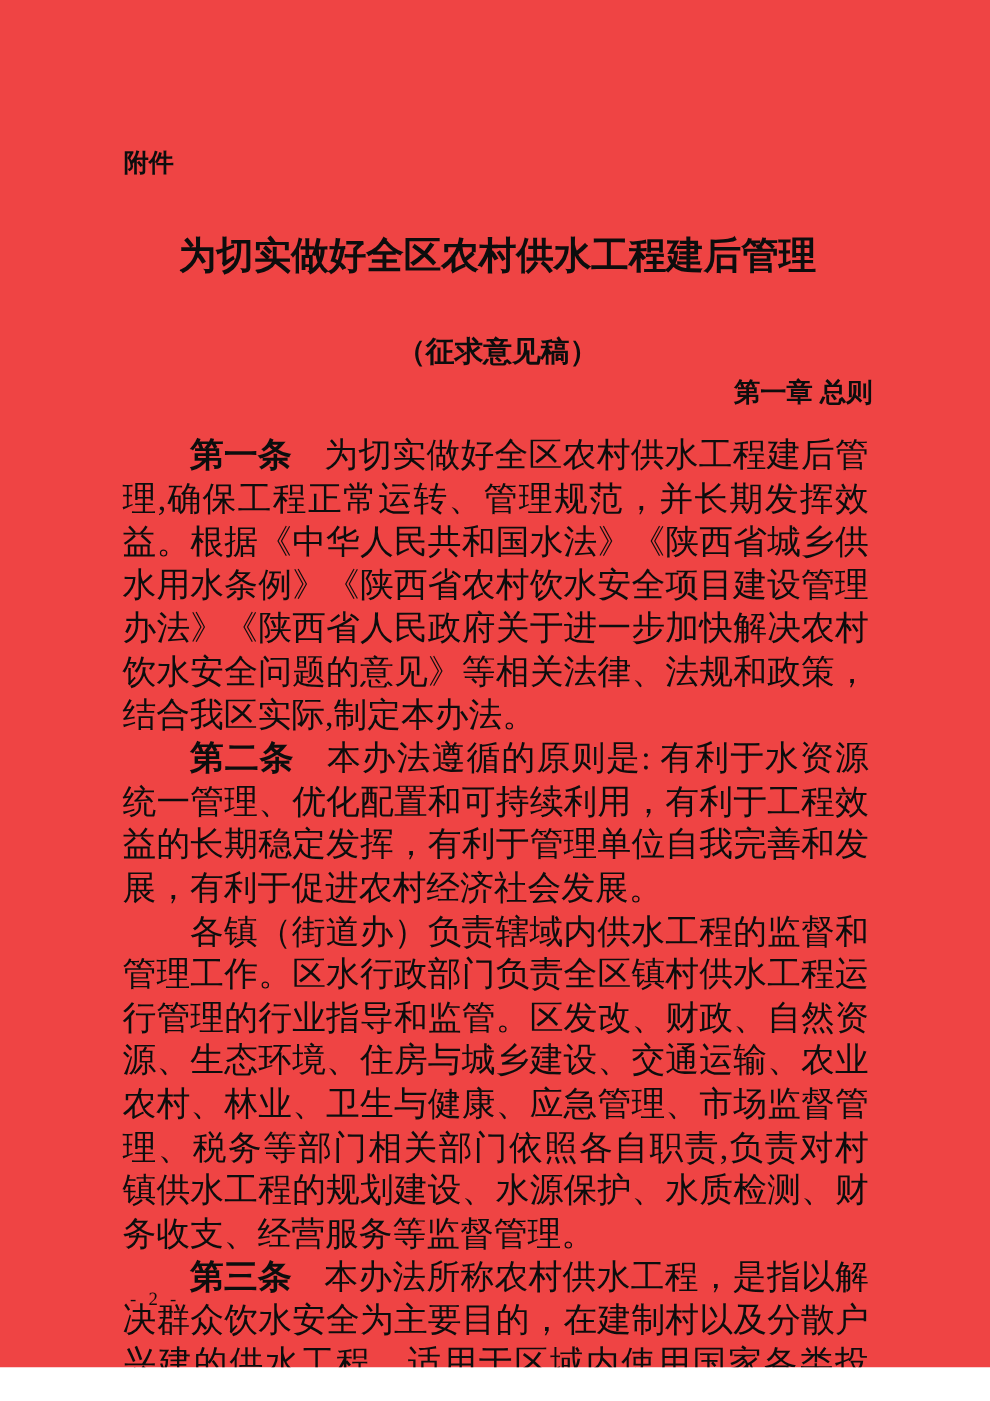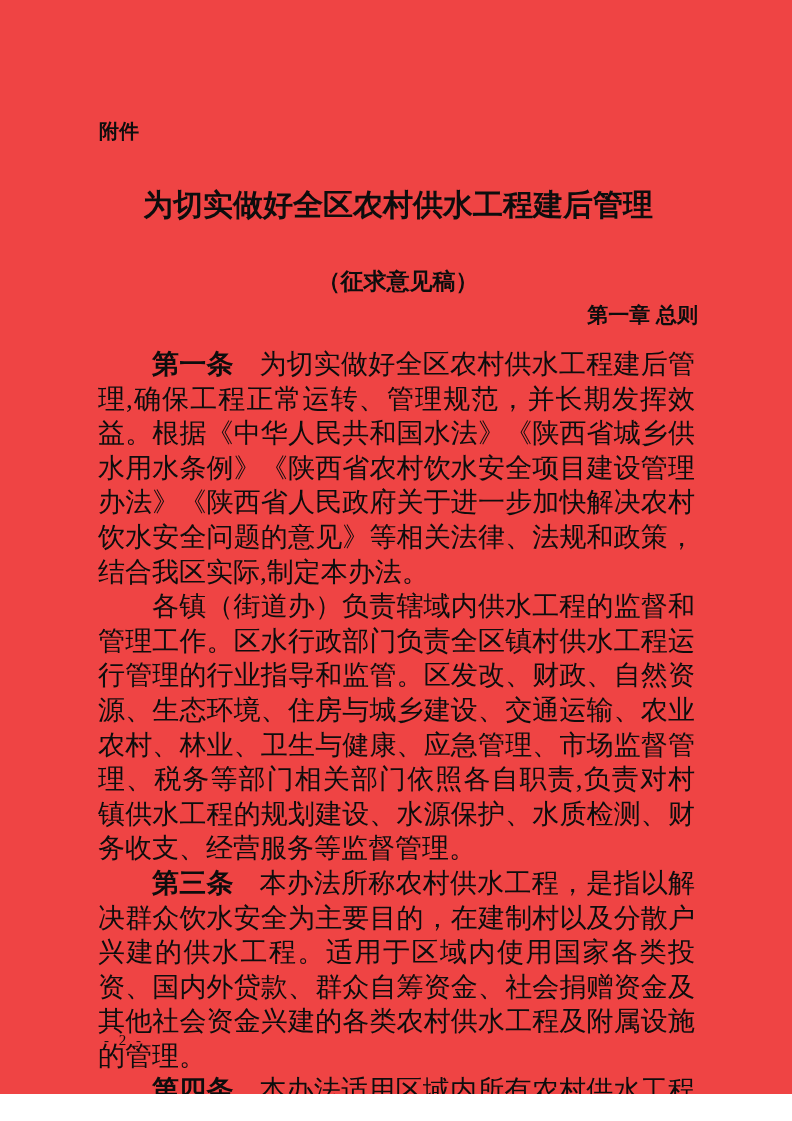--- a/index.html
+++ b/index.html
@@ -95,19 +95,20 @@
   <div class="attachment">附件</div>
 
   <div class="title">为切实做好全区农村供水工程建后管理</div>
 
   <div class="subtitle">（征求意见稿）</div>
 
   <div class="chapter">第一章  总则</div>
 
   <div class="articles" id="articles">
       <p><span class="article-label">第一条</span><span class="article-text">为切实做好全区农村供水工程建后管理,确保工程正常运转、管理规范，并长期发挥效益。根据《中华人民共和国水法》《陕西省城乡供水用水条例》《陕西省农村饮水安全项目建设管理办法》《陕西省人民政府关于进一步加快解决农村饮水安全问题的意见》等相关法律、法规和政策，结合我区实际,制定本办法。</span></p>
+      <p><span class="article-label">第二条</span><span class="article-text">本办法遵循的原则是: 有利于水资源统一管理、优化配置和可持续利用，有利于工程效益的长期稳定发挥，有利于管理单位自我完善和发展，有利于促进农村经济社会发展。</span></p>
       <p><span class="article-text">各镇（街道办）负责辖域内供水工程的监督和管理工作。区水行政部门负责全区镇村供水工程运行管理的行业指导和监管。区发改、财政、自然资源、生态环境、住房与城乡建设、交通运输、农业农村、林业、卫生与健康、应急管理、市场监督管理、税务等部门相关部门依照各自职责,负责对村镇供水工程的规划建设、水源保护、水质检测、财务收支、经营服务等监督管理。</span></p>
       <p><span class="article-label">第三条</span><span class="article-text">本办法所称农村供水工程，是指以解决群众饮水安全为主要目的，在建制村以及分散户兴建的供水工程。适用于区域内使用国家各类投资、国内外贷款、群众自筹资金、社会捐赠资金及其他社会资金兴建的各类农村供水工程及附属设施的管理。</span></p>
       <p><span class="article-label">第四条</span><span class="article-text">本办法适用区域内所有农村供水工程建设与运行</span></p>
     </div>
 
   <div class="footer">- 2 -</div>
 </div>
 
 </body></html>

